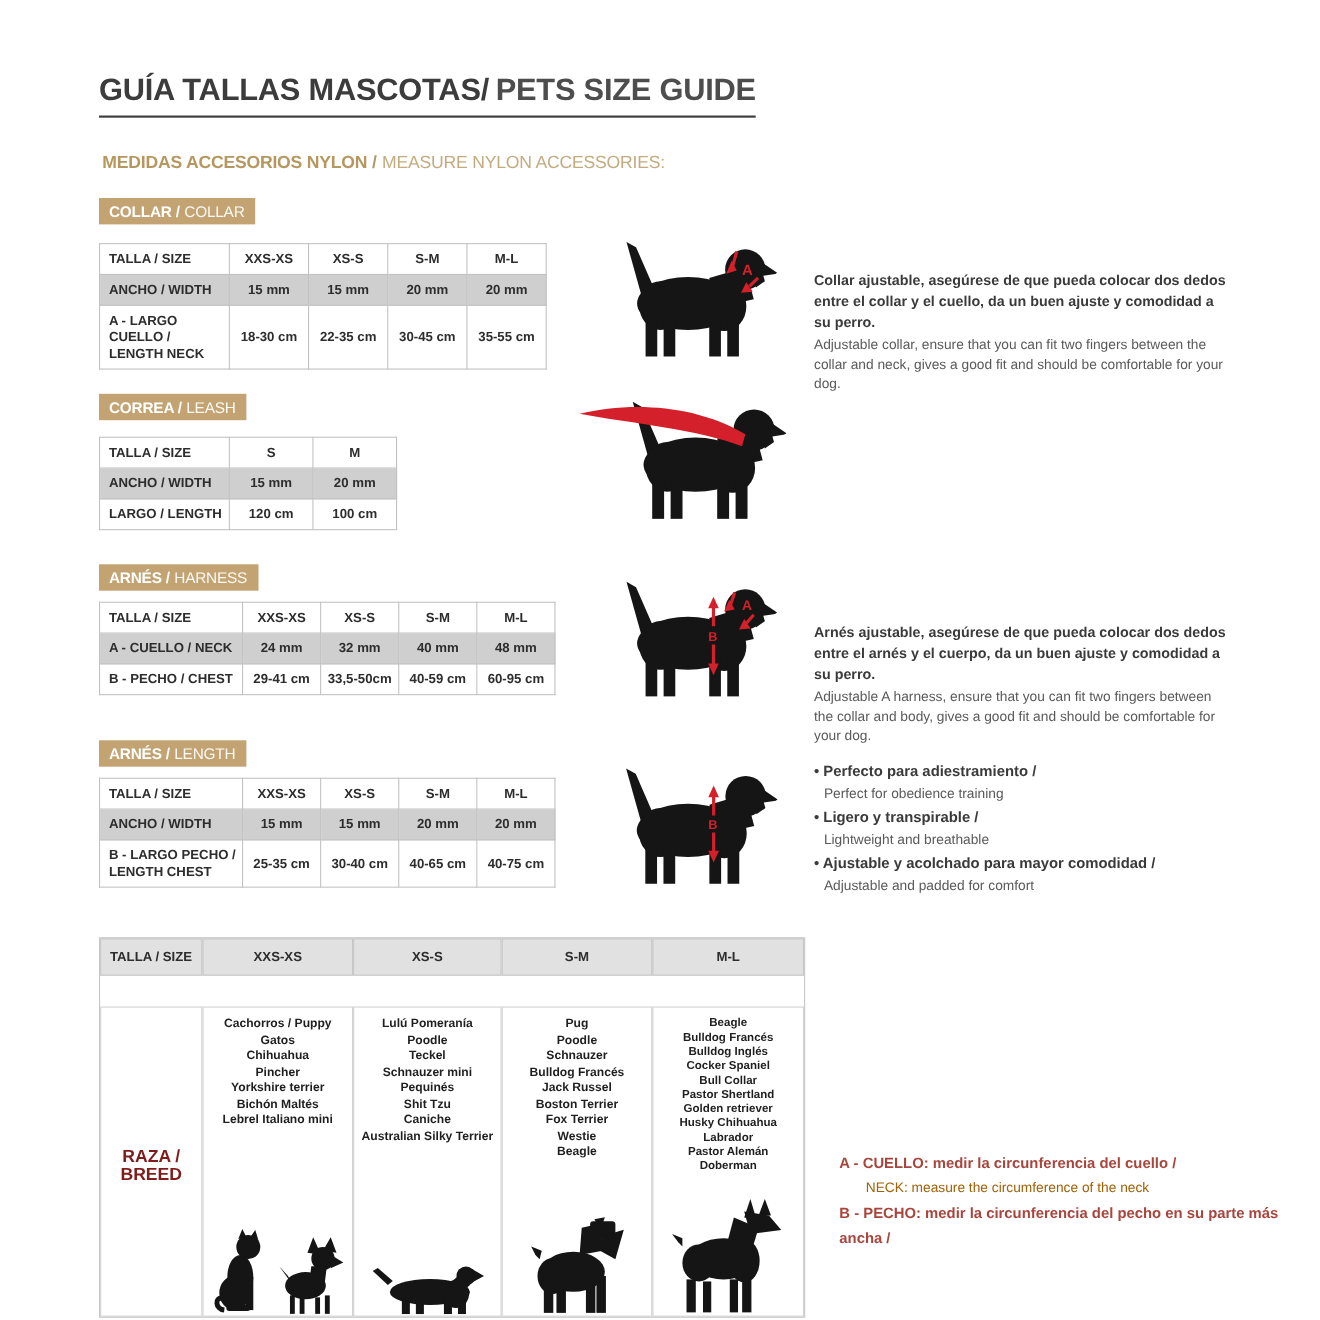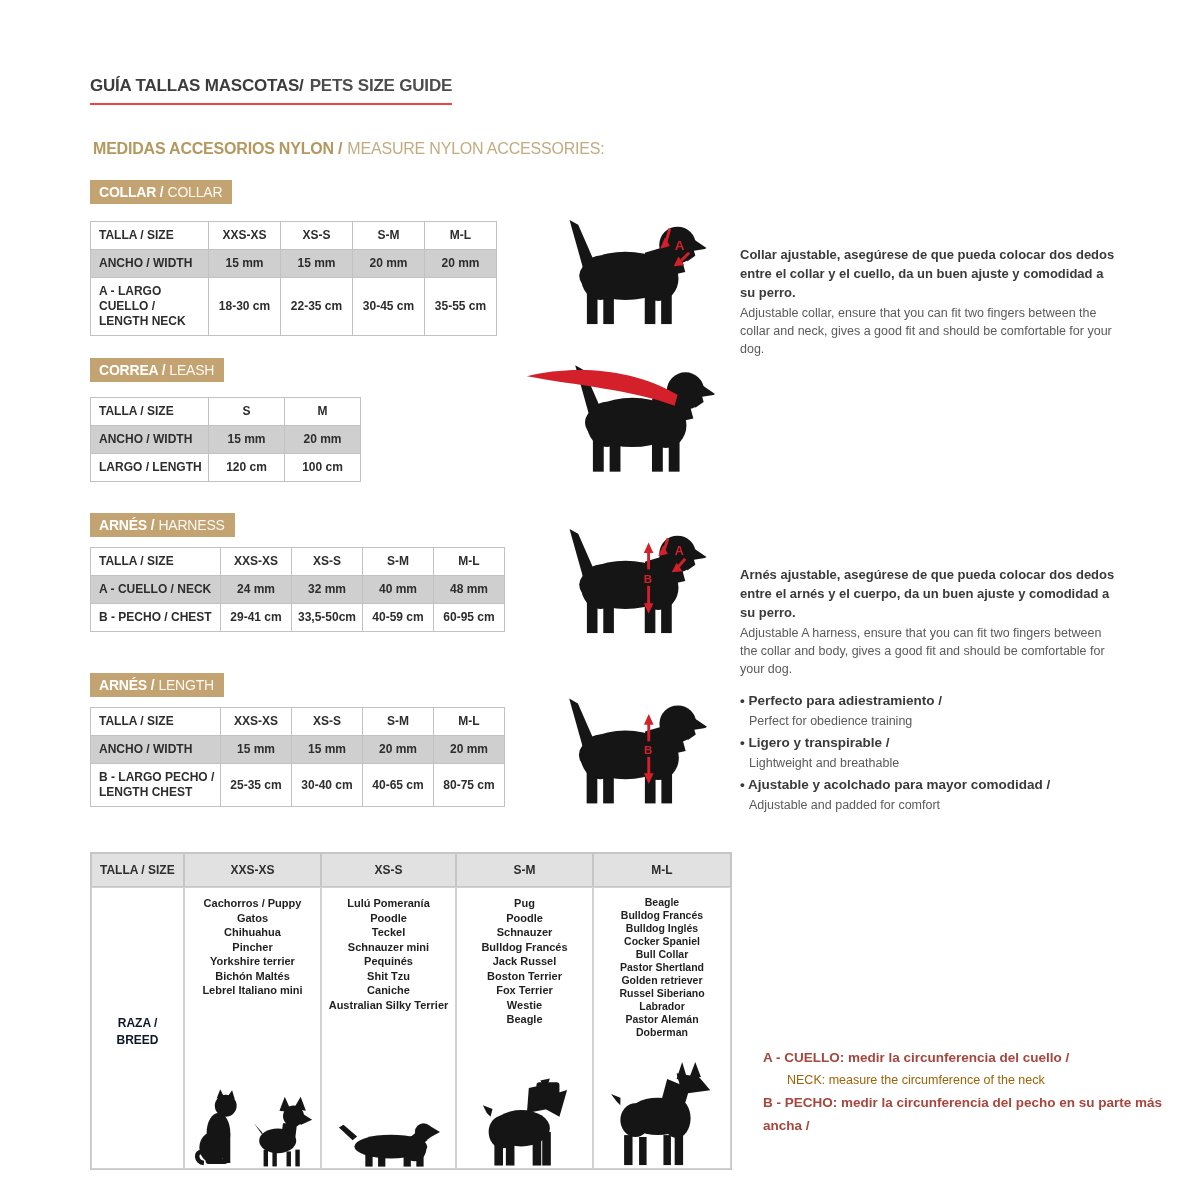--- a/index.html
+++ b/index.html
@@ -1,22 +1,22 @@
 <!DOCTYPE html>
 <html><head>
 <meta charset="utf-8">
 <style>
   html,body{margin:0;padding:0;background:#fff;}
   .canvas{position:relative;width:1200px;height:1200px;background:#ffffff;
           font-family:"Liberation Sans",sans-serif;overflow:hidden;}
   .abs{position:absolute;}
 
   
-  .page-title{left:90px;top:76px;font-size:17px;letter-spacing:-0.2px;
-              border-bottom:2px solid #ef4444;padding-bottom:7px;display:inline-block;}
+  .page-title{left:90px;top:66px;font-size:28px;letter-spacing:-0.2px;
+              border-bottom:2px solid #404040;padding-bottom:7px;display:inline-block;}
   .page-title .t1{font-weight:bold;color:#3c3c3c;}
   .page-title .t2{font-weight:600;color:#4d4d4d;margin-left:6px;}
   .page-sub{left:93px;top:140px;font-size:16px;letter-spacing:-0.2px;}
   .page-sub .t1{font-weight:bold;color:#b6975f;}
   .page-sub .t2{font-weight:400;color:#c3ab80;margin-left:5px;}
 
   
   .badge{background:#c2a371;color:#fff;display:inline-block;
          padding:4px 10px 4px 9px;font-size:14px;letter-spacing:-0.2px;}
   .badge .b1{font-weight:bold;}
@@ -40,22 +40,22 @@
   .bullet .en{margin:0 0 1px 0;font-size:12.5px;color:#5a5a5a;line-height:20px;padding-left:9px;}
 
   
   .breed-table{left:90px;top:852px;width:640px;display:grid;
                grid-template-columns:93px 137px 135px 137px 138px;
                border:1px solid #c6c6c6;}
   .bh{background:#e1e1e1;border:1px solid #c6c6c6;height:32px;display:flex;
       align-items:center;justify-content:center;font-size:12px;font-weight:bold;color:#2d2d2d;}
   .bh.first{justify-content:flex-start;padding-left:8px;}
   .bcell{border:1px solid #d2d2d2;min-height:272px;display:flex;flex-direction:column;
-         justify-content:space-between;align-items:center;padding:8px 2px 0 2px;}
-  .bcell.label-cell{justify-content:center;font-size:12px;font-weight:bold;color:#0f172a;
+         justify-content:space-between;align-items:center;padding:8px 2px 0 2px;margin-top:28px;}
+  .bcell.label-cell{justify-content:center;font-size:16px;font-weight:bold;color:#7f1d1d;
                     text-align:center;line-height:17px;}
   .blist{display:flex;flex-direction:column;align-items:center;}
   .blist .breed-item{font-size:11px;font-weight:bold;color:#1f1f1f;line-height:14.5px;
                      text-align:center;white-space:nowrap;}
   .blist.tight .breed-item{font-size:10.5px;line-height:13px;}
   .sil-row{display:flex;align-items:flex-end;gap:10px;}
 
   
   .notes{left:763px;top:1046px;width:435px;}
   .notes .es{margin:0;font-size:13.5px;font-weight:bold;color:#a8453d;line-height:23px;}
@@ -255,21 +255,21 @@
       <td>15 mm</td>
       <td>15 mm</td>
       <td>20 mm</td>
       <td>20 mm</td>
     </tr>
     <tr>
       <td class="lbl">B - LARGO PECHO / LENGTH CHEST</td>
       <td>25-35 cm</td>
       <td>30-40 cm</td>
       <td>40-65 cm</td>
-      <td>80-75 cm</td>
+      <td>40-75 cm</td>
     </tr>
   </tbody>
     </table>
   <svg class="abs" style="left:542px;top:695px;" width="165" height="112" viewBox="0 0 170 112">
     <use href="#dogbase"></use>
     <g stroke="#d4202a" stroke-width="3" fill="#d4202a">
       <polygon points="105,29 115,29 110,18" stroke="none"></polygon>
       <line x1="110" y1="28" x2="110" y2="46"></line>
       <line x1="110" y1="62" x2="110" y2="80"></line>
       <polygon points="105,79 115,79 110,90" stroke="none"></polygon>
@@ -402,21 +402,21 @@
 
     <div class="bcell">
       <div class="blist tight">
           <div class="breed-item">Beagle</div>
           <div class="breed-item">Bulldog Francés</div>
           <div class="breed-item">Bulldog Inglés</div>
           <div class="breed-item">Cocker Spaniel</div>
           <div class="breed-item">Bull Collar</div>
           <div class="breed-item">Pastor Shertland</div>
           <div class="breed-item">Golden retriever</div>
-          <div class="breed-item">Russel Siberiano</div>
+          <div class="breed-item">Husky Chihuahua</div>
           <div class="breed-item">Labrador</div>
           <div class="breed-item">Pastor Alemán</div>
           <div class="breed-item">Doberman</div>
         </div>
       <svg width="103" height="107" viewBox="0 0 110 112">
         <g fill="#151515">
           <polygon points="76,0 82,20 70,18"></polygon>
           <polygon points="90,0 96,16 84,16"></polygon>
           <polygon points="70,12 94,16 106,30 76,34"></polygon>
           <polygon points="60,18 84,28 76,54 52,48"></polygon>

